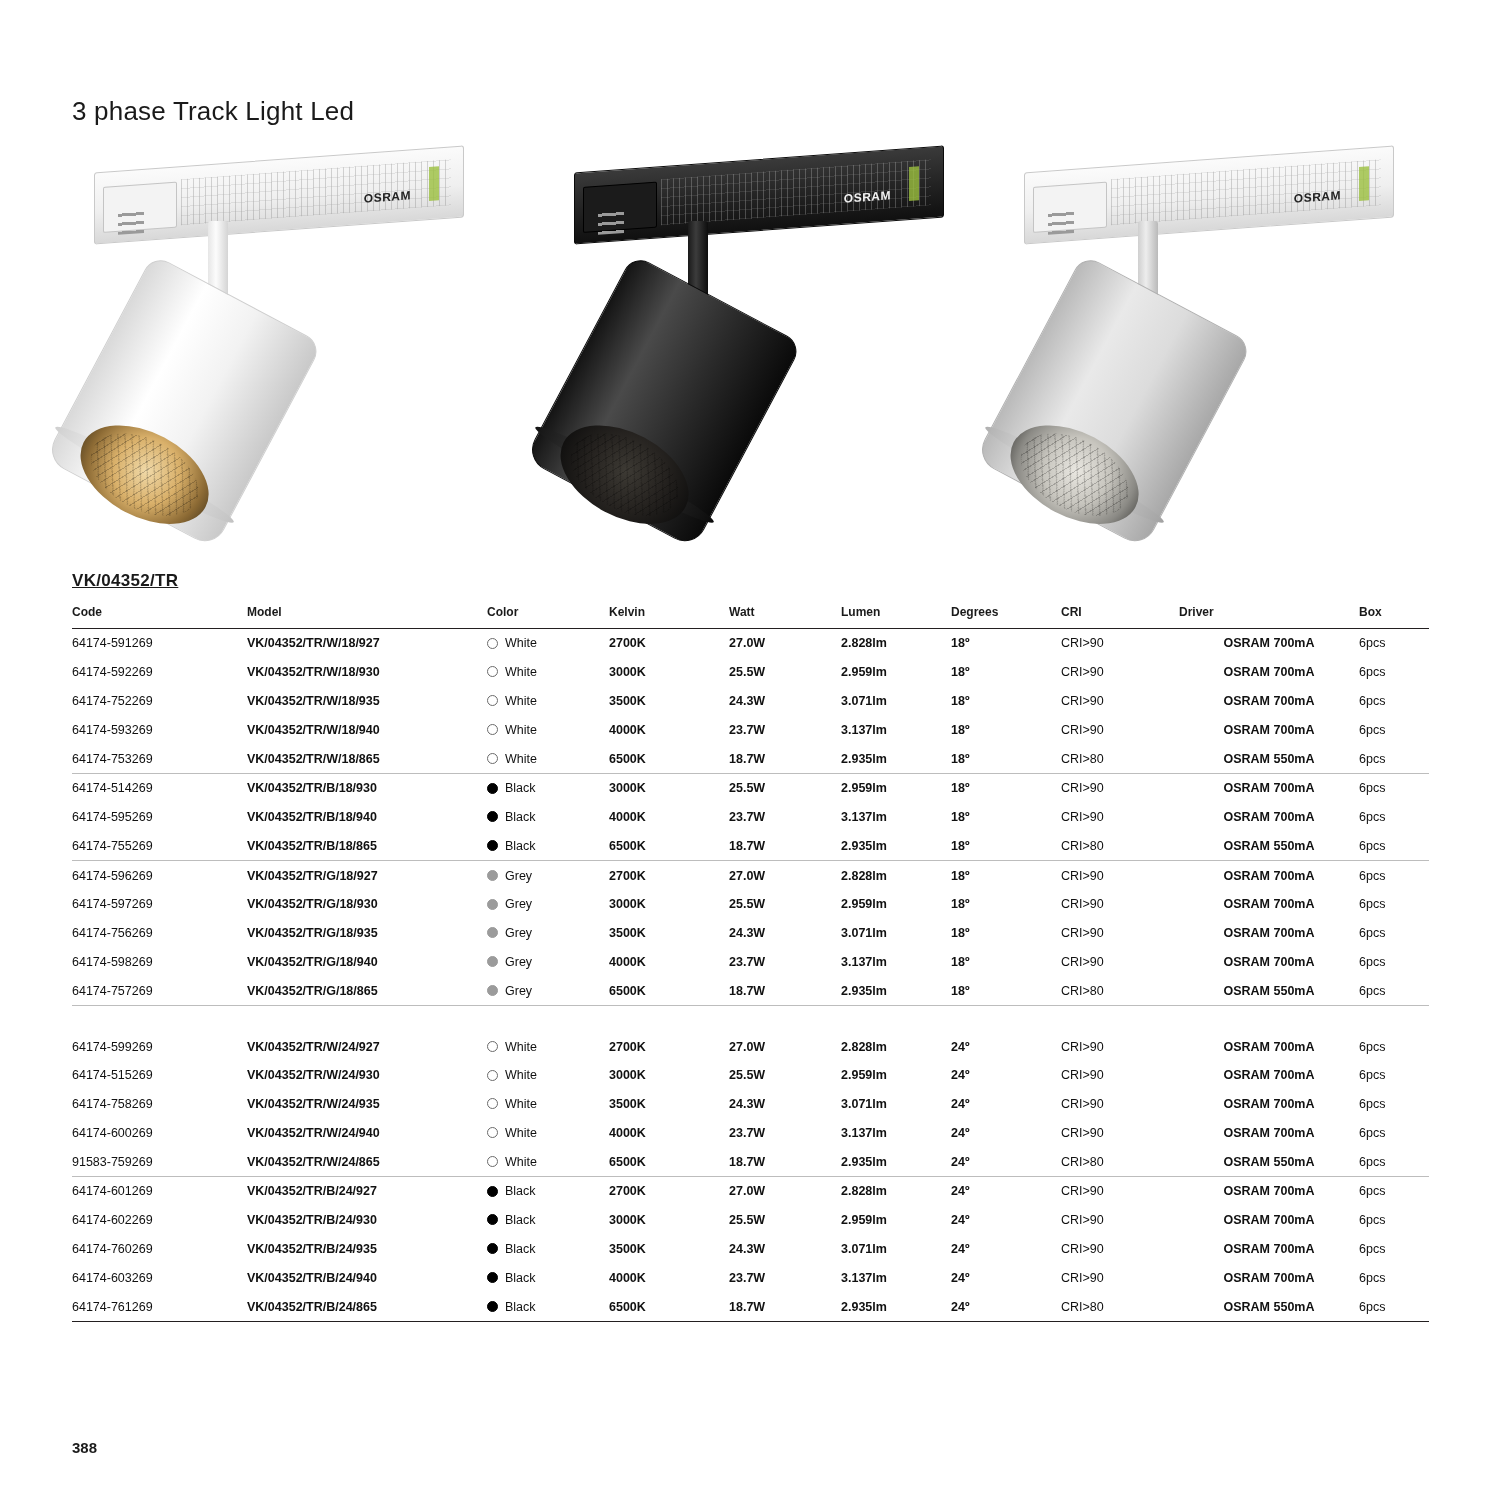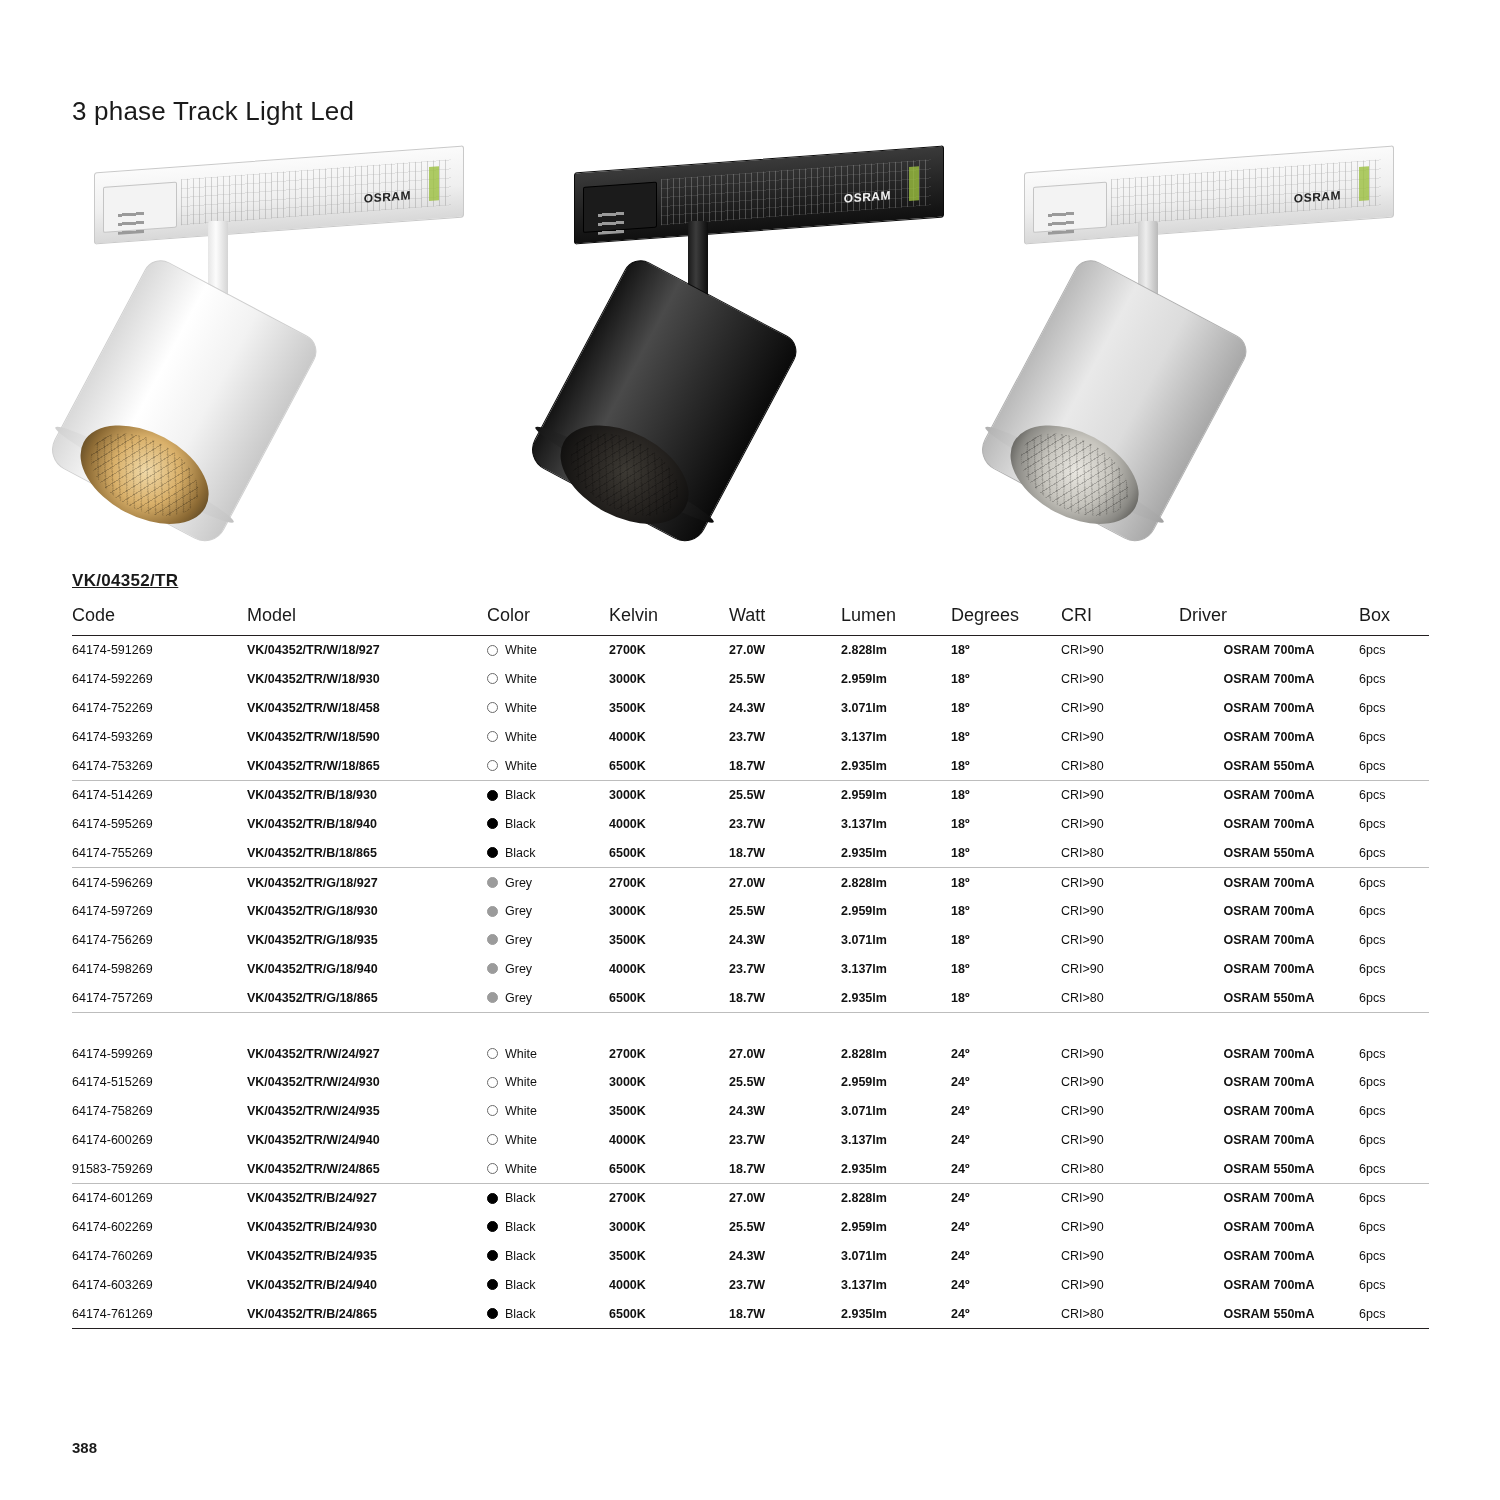--- a/index.html
+++ b/index.html
@@ -207,22 +207,22 @@
     text-decoration: underline;
     letter-spacing: .3px;
   }
   table.spec {
     width: 100%;
     border-collapse: collapse;
     margin-top: 14px;
     table-layout: fixed;
   }
   table.spec th {
-    font-size: 18px;
-    font-weight: 400;
+    font-size: 12px;
+    font-weight: 700;
     color: #1a1a1a;
     text-align: left;
     padding: 0 0 9px 0;
   }
   table.spec thead tr { border-bottom: 1px solid #231f20; }
   table.spec td {
     font-size: 12.5px;
     padding: 7.4px 0;
     color: #111;
     white-space: nowrap;
@@ -369,33 +369,33 @@
           <td class="c-kelvin">3000K</td>
           <td class="c-watt">25.5W</td>
           <td class="c-lumen">2.959lm</td>
           <td class="c-deg">18º</td>
           <td class="c-cri">CRI&gt;90</td>
           <td class="c-driver">OSRAM 700mA</td>
           <td class="c-box">6pcs</td>
         </tr>
         <tr>
           <td class="c-code">64174-752269</td>
-          <td class="c-model">VK/04352/TR/W/18/458</td>
+          <td class="c-model">VK/04352/TR/W/18/935</td>
           <td class="c-color"><span class="swatch sw-white"></span><span>White</span></td>
           <td class="c-kelvin">3500K</td>
           <td class="c-watt">24.3W</td>
           <td class="c-lumen">3.071lm</td>
           <td class="c-deg">18º</td>
           <td class="c-cri">CRI&gt;90</td>
           <td class="c-driver">OSRAM 700mA</td>
           <td class="c-box">6pcs</td>
         </tr>
         <tr>
           <td class="c-code">64174-593269</td>
-          <td class="c-model">VK/04352/TR/W/18/590</td>
+          <td class="c-model">VK/04352/TR/W/18/940</td>
           <td class="c-color"><span class="swatch sw-white"></span><span>White</span></td>
           <td class="c-kelvin">4000K</td>
           <td class="c-watt">23.7W</td>
           <td class="c-lumen">3.137lm</td>
           <td class="c-deg">18º</td>
           <td class="c-cri">CRI&gt;90</td>
           <td class="c-driver">OSRAM 700mA</td>
           <td class="c-box">6pcs</td>
         </tr>
         <tr class="grp-end">

